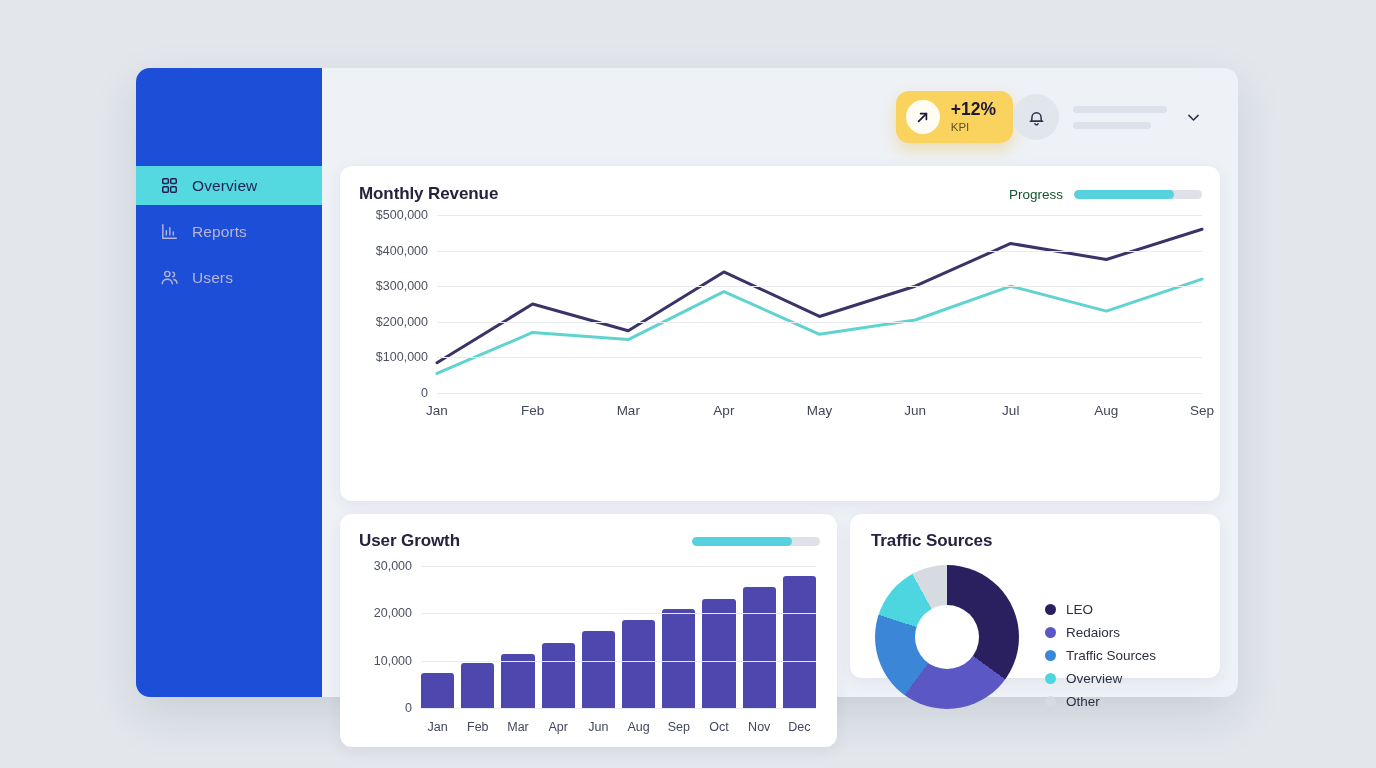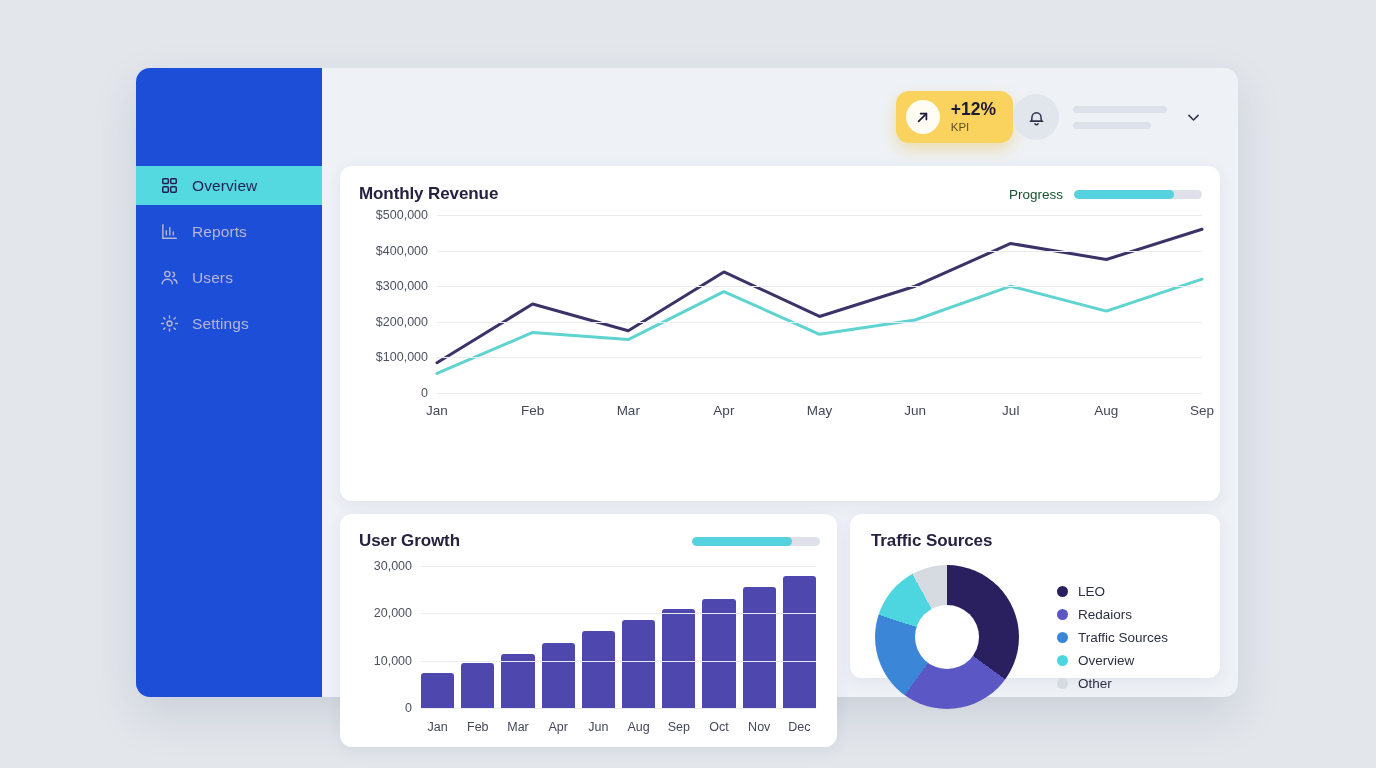--- a/index.html
+++ b/index.html
@@ -262,22 +262,22 @@
   .bar-xtick {
     flex: 1;
     text-align: center;
     font-size: 12.5px;
     color: #42475a;
   }
 
   
   #traffic-body {
     display: flex;
-    align-items: center;
-    gap: 38px;
+    align-items: flex-end;
+    gap: 26px;
     margin-top: 14px;
     padding-left: 4px;
   }
   #donut {
     position: relative;
     width: 144px; height: 144px;
     flex: 0 0 144px;
     border-radius: 50%;
   }
   #donut-hole {
@@ -338,29 +338,20 @@
         <svg viewBox="0 0 24 24" fill="none" stroke="currentColor" stroke-width="1.8">
           <circle cx="9.2" cy="7.6" r="3.3"></circle>
           <path d="M2.8 20c0-3.6 2.9-5.8 6.4-5.8s6.4 2.2 6.4 5.8" stroke-linecap="round"></path>
           <path d="M16.2 5.2a3 3 0 0 1 0 5.8" stroke-linecap="round"></path>
           <path d="M17.6 14.6c2.3.5 3.7 2.3 3.7 4.6" stroke-linecap="round"></path>
         </svg>
       </span>
       <span>Users</span>
     </div>
 
-    <div class="nav-item">
-      <span class="nav-icon">
-        <svg viewBox="0 0 24 24" fill="none" stroke="currentColor" stroke-width="1.8">
-          <circle cx="12" cy="12" r="3.1"></circle>
-          <path d="M12 2.6v2.4M12 19v2.4M4.4 12H2M22 12h-2.4M6.3 6.3 4.6 4.6M19.4 19.4l-1.7-1.7M17.7 6.3l1.7-1.7M4.6 19.4l1.7-1.7" stroke-linecap="round"></path>
-        </svg>
-      </span>
-      <span>Settings</span>
-    </div>
 
   </nav>
 
   <div id="main">
 
     <header id="topbar">
 
       <div id="kpi-badge">
         <span id="kpi-circle">
           <svg viewBox="0 0 24 24" fill="none" stroke="#1d1a38" stroke-width="2.4" stroke-linecap="round" stroke-linejoin="round">

